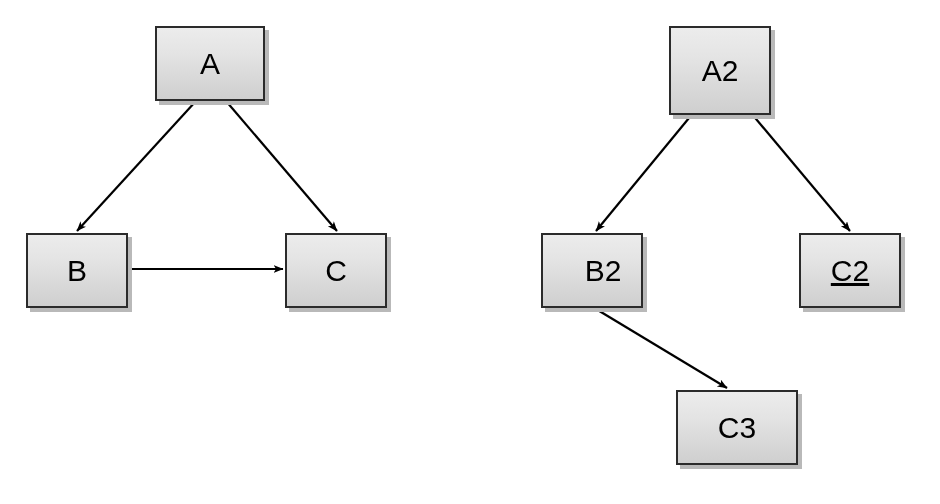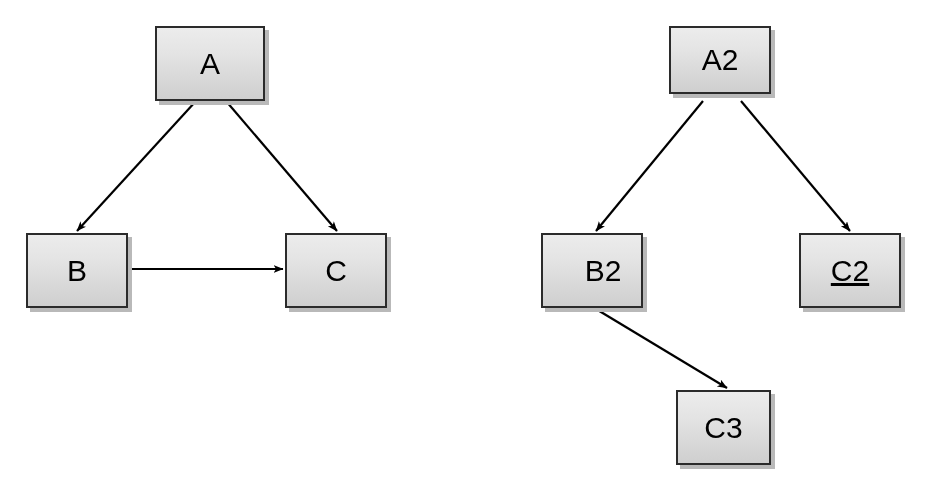--- a/index.html
+++ b/index.html
@@ -68,27 +68,27 @@
   <div id="nodes">
       <div class="node" style="left: 155px; top: 26px; width: 110px; height: 75px;">
         <span class="node-label">A</span>
       </div>
       <div class="node" style="left: 26px; top: 233px; width: 102px; height: 75px;">
         <span class="node-label">B</span>
       </div>
       <div class="node" style="left: 285px; top: 233px; width: 102px; height: 75px;">
         <span class="node-label">C</span>
       </div>
-      <div class="node" style="left: 669px; top: 26px; width: 102px; height: 68px;">
+      <div class="node" style="left: 669px; top: 26px; width: 102px; height: 89px;">
         <span class="node-label">A2</span>
       </div>
       <div class="node" style="left: 541px; top: 233px; width: 102px; height: 75px; padding-left: 22px;">
         <span class="node-label">B2</span>
       </div>
       <div class="node" style="left: 799px; top: 233px; width: 102px; height: 75px; text-decoration: underline;">
         <span class="node-label">C2</span>
       </div>
-      <div class="node" style="left: 676px; top: 390px; width: 95px; height: 75px;">
+      <div class="node" style="left: 676px; top: 390px; width: 122px; height: 75px;">
         <span class="node-label">C3</span>
       </div>
     </div>
 
 </div>
 
 </body></html>

